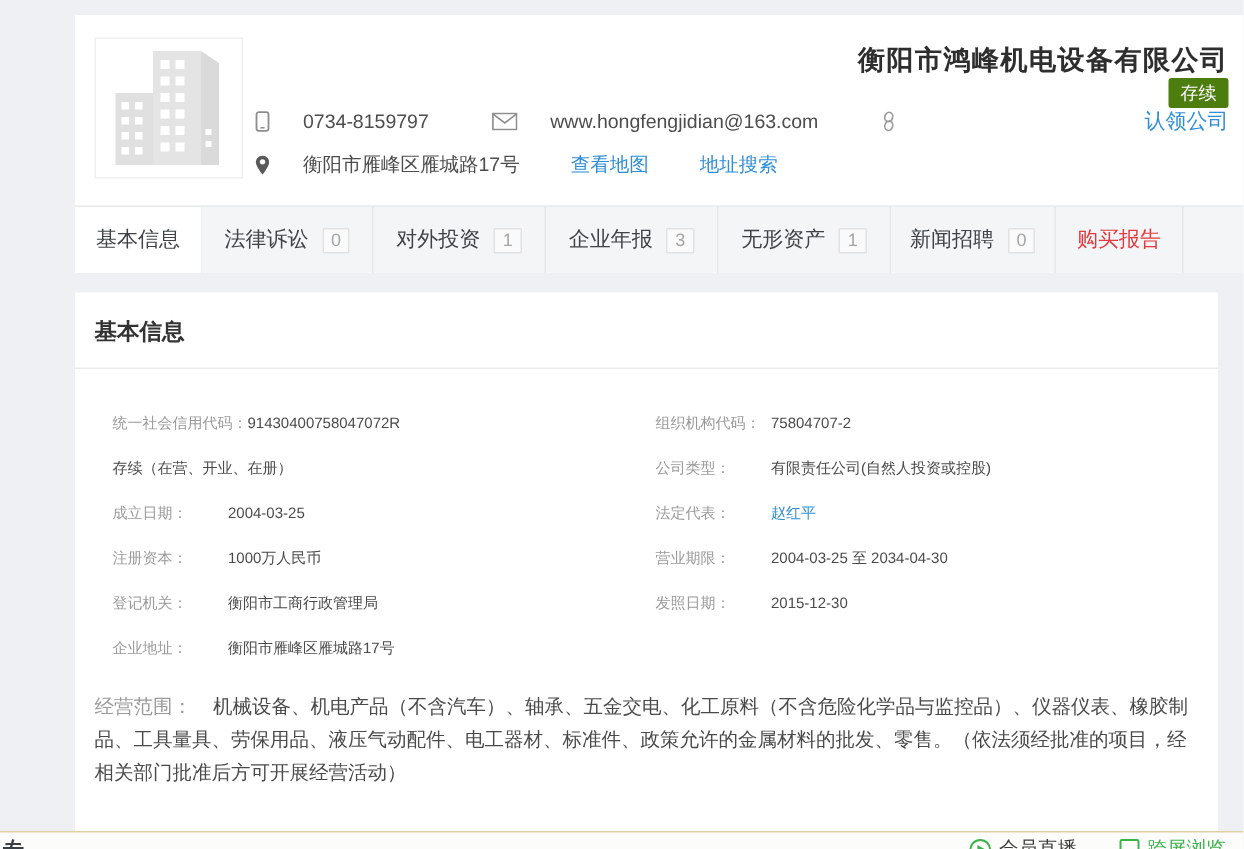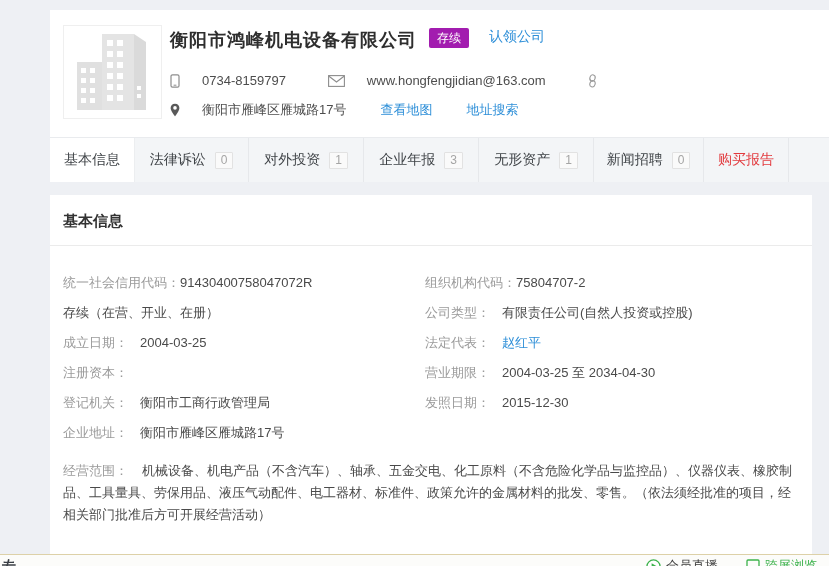--- a/index.html
+++ b/index.html
@@ -10,43 +10,43 @@
     color:#4a4a4a;
   }
   a{text-decoration:none;cursor:pointer;}
   .blue{color:#2e8fd8;}
   .card{background:#fff;position:absolute;}
 
   
   .header-card{left:50px;top:10px;width:779px;height:127px;}
   .logo{position:absolute;left:13px;top:15px;width:97px;height:92px;border:1px solid #efefef;background:#fff;}
   .hinfo{position:absolute;left:120px;top:18px;right:10px;}
-  .name-row{display:flex;align-items:flex-start;height:32px;}
+  .name-row{display:flex;align-items:flex-end;height:32px;flex-direction:column;}
   .company-name{font-size:18px;font-weight:bold;color:#2e2e2e;margin:0;letter-spacing:1px;}
-  .badge{display:inline-block;margin-left:12px;background:#a21caf;color:#fff;font-size:12px;line-height:18px;padding:1px 8px;border-radius:2px;}
+  .badge{display:inline-block;margin-left:12px;background:#4d7c0f;color:#fff;font-size:12px;line-height:18px;padding:1px 8px;border-radius:2px;}
   .claim{margin-left:20px;font-size:14px;}
   .contact-row{display:flex;align-items:center;font-size:13px;color:#4d4d4d;margin-top:13px;gap:16px;}
   .contact-row .ico{display:inline-flex;margin-right:6px;align-items:center;}
   .gap-l{margin-left:26px;}
   .gap-m{margin-left:18px;}
 
   
   .tabbar{position:absolute;left:50px;top:137px;width:779px;height:44px;background:#f3f5f7;border-top:1px solid #e9ebee;display:flex;}
   .tab{height:44px;display:flex;align-items:center;justify-content:center;font-size:14px;color:#3f4347;border-right:1px solid #e6e8eb;cursor:pointer;box-sizing:border-box;}
   .tab.active{background:#fff;border-right:1px solid #eceef0;}
   .tab .count{margin-left:9px;font-size:12px;color:#a5a5a5;background:#fafafa;border:1px solid #e2e2e2;line-height:15px;padding:0 5px;border-radius:1px;}
   .tab .count:empty{display:none;}
   .tab.report{color:#e23a3e;}
   .t1{width:85px;} .t2{width:114px;} .t3{width:115px;} .t4{width:115px;} .t5{width:115px;} .t6{width:110px;} .t7{width:85px;justify-content:center;}
 
   
   .content-card{left:50px;top:195px;width:762px;height:359px;}
   .section-title{font-size:15px;font-weight:bold;color:#333;padding:17px 0 14px 13px;}
   .divider{border-bottom:1px solid #ebebeb;margin:0;}
-  .grid{padding:22px 13px 0 13px;font-size:13px;}
+  .grid{padding:22px 13px 0 25px;font-size:10px;}
   .grow{display:flex;line-height:30px;}
   .cell-l{width:362px;display:flex;}
   .cell-r{flex:1;display:flex;}
   .flabel{color:#9a9a9a;display:inline-block;min-width:77px;flex-shrink:0;}
   .fvalue{color:#4a4a4a;}
   .fvalue.link-value{color:#2e8fd8;cursor:pointer;}
   .scope{padding:12px 18px 0 13px;font-size:13px;line-height:22px;color:#4a4a4a;}
   .scope .flabel{min-width:0;margin-right:14px;}
 
   
@@ -193,20 +193,21 @@
           <span class="fvalue">2004-03-25</span>
         </div>
       <div class="cell-r">
           <span class="flabel">法定代表：</span>
           <span class="fvalue link-value">赵红平</span>
         </div>
     </div>
     <div class="grow">
       <div class="cell-l">
           <span class="flabel">注册资本：</span>
+          <span class="fvalue">1000万人民币</span>
         </div>
       <div class="cell-r">
           <span class="flabel">营业期限：</span>
           <span class="fvalue">2004-03-25 至 2034-04-30</span>
         </div>
     </div>
     <div class="grow">
       <div class="cell-l">
           <span class="flabel">登记机关：</span>
           <span class="fvalue">衡阳市工商行政管理局</span>

